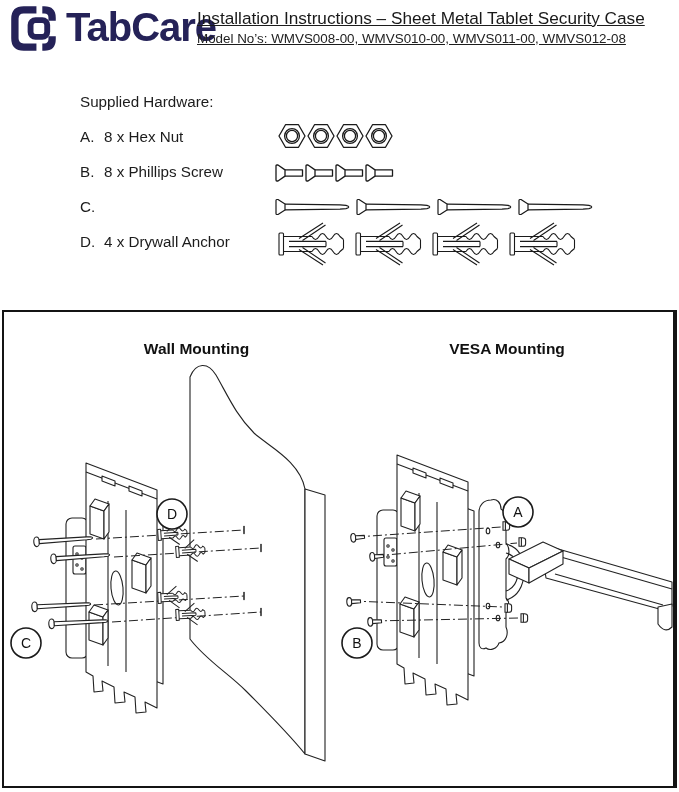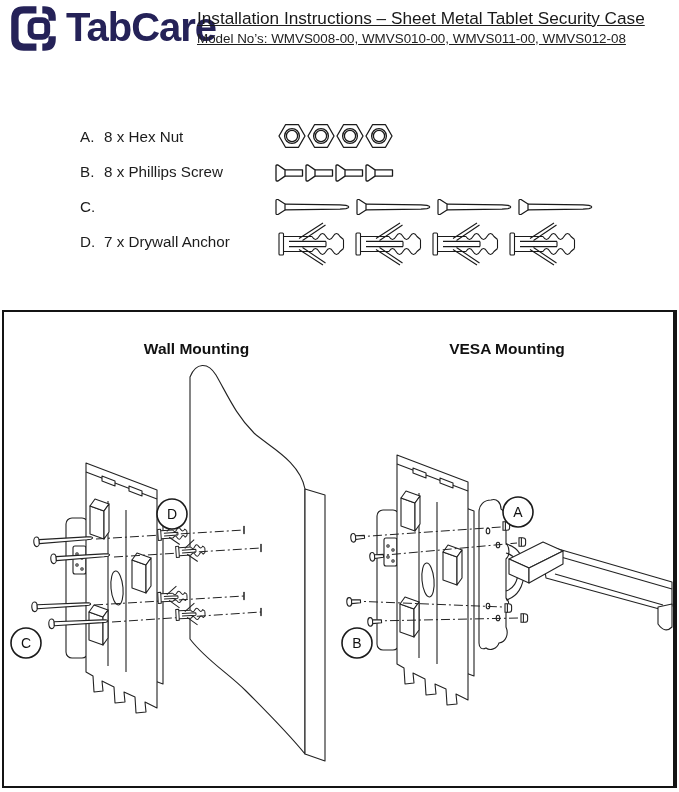--- a/index.html
+++ b/index.html
@@ -47,35 +47,36 @@
         <rect x="21" y="15.5" width="17" height="17" rx="5" stroke-width="6"></rect>
       </g>
     </svg>
     <div id="logo-word">TabCare</div>
   </div>
   <div id="title-block">
     <div id="doc-title">Installation Instructions – Sheet Metal Tablet Security Case</div>
     <div id="doc-subtitle">Model No’s: WMVS008-00, WMVS010-00, WMVS011-00, WMVS012-08</div>
   </div>
 
+  <div id="hw-heading">Supplied Hardware:</div>
 
   <div class="hw-row" id="hw-row-a">
     <span class="hw-letter">A.</span>
     <span>8 x Hex Nut</span>
   </div>
   <div class="hw-row" id="hw-row-b">
     <span class="hw-letter">B.</span>
     <span>8 x Phillips Screw</span>
   </div>
   <div class="hw-row" id="hw-row-c">
     <span class="hw-letter">C.</span>
   </div>
   <div class="hw-row" id="hw-row-d">
     <span class="hw-letter">D.</span>
-    <span>7 x Drywall Anchor</span>
+    <span>4 x Drywall Anchor</span>
   </div>
 
   <svg width="0" height="0" style="position:absolute" aria-hidden="true">
     <defs>
       <g id="hex-nut" stroke="#1a1a1a" stroke-width="1.3" fill="none" stroke-linejoin="round">
         <polygon points="13,0 6.5,11.3 -6.5,11.3 -13,0 -6.5,-11.3 6.5,-11.3"></polygon>
         <circle r="7.4"></circle>
           <circle r="5.6"></circle>
       </g>
       <g id="phillips-screw" stroke="#1a1a1a" stroke-width="1.3" fill="none" stroke-linejoin="round">

